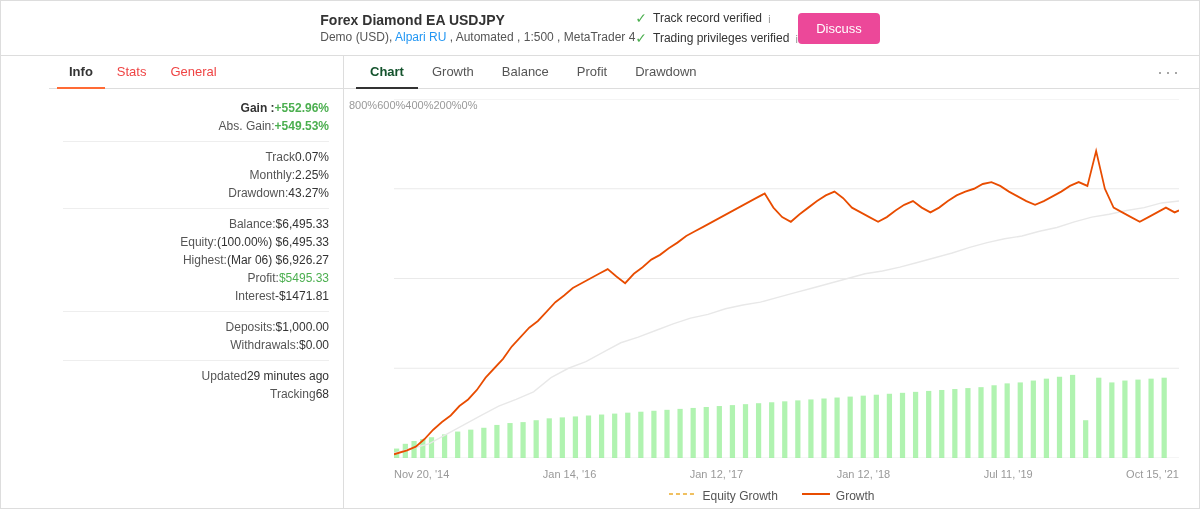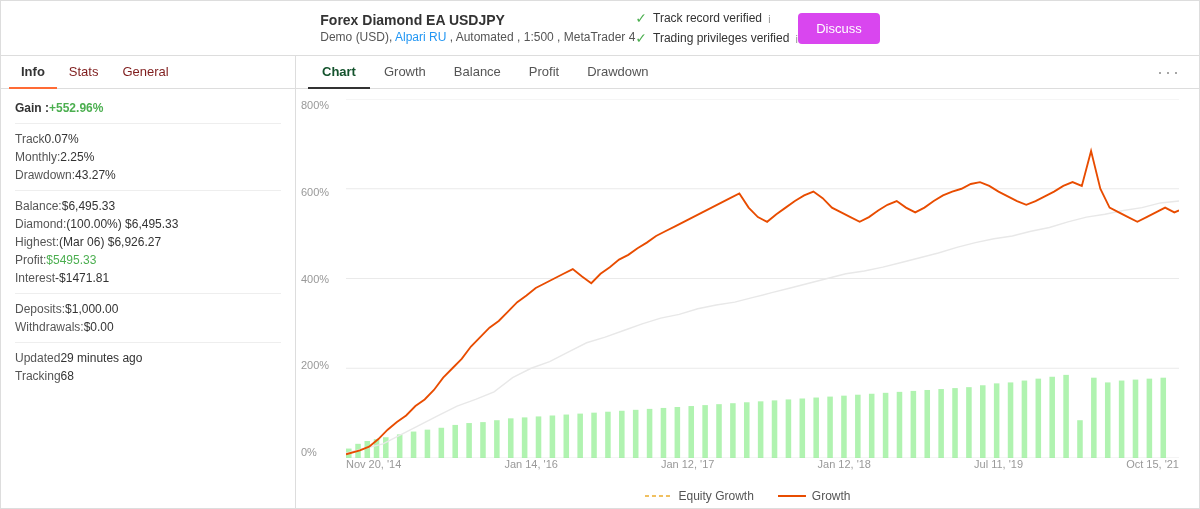--- a/index.html
+++ b/index.html
@@ -8,55 +8,55 @@
     
     
     .header { display: flex; align-items: center; justify-content: center; padding: 8px 12px; border-bottom: 1px solid #ddd; background: #fff; min-height: 55px; }
     .header-left h2 { font-size: 14px; font-weight: bold; color: #333; }
     .header-left p { font-size: 12px; color: #555; margin-top: 2px; }
     .header-left p a { color: #2196F3; text-decoration: none; }
     .header-center { display: flex; flex-direction: column; gap: 4px; }
     .verify-item { display: flex; align-items: center; gap: 6px; font-size: 12px; color: #333; }
     .check-icon { color: #4CAF50; font-size: 14px; }
     .info-icon { color: #999; font-size: 11px; cursor: pointer; }
-    .discuss-btn { background: #d946ef; color: white; border: none; padding: 8px 18px; border-radius: 4px; font-size: 13px; cursor: pointer; font-weight: 500; }
-    
-    
-    .main { display: flex; flex: 1; overflow: hidden; }
+    .discuss-btn { background: #ec4899; color: white; border: none; padding: 8px 18px; border-radius: 4px; font-size: 13px; cursor: pointer; font-weight: 500; }
+    
+    
+    .main { display: flex; flex: 1; overflow: hidden; margin-left: 48px; }
     
     
     .left-panel { width: 295px; min-width: 295px; border-right: 1px solid #ddd; display: flex; flex-direction: column; }
     .tabs { display: flex; border-bottom: 1px solid #ddd; padding: 0 8px; }
-    .tab { padding: 8px 12px; font-size: 13px; cursor: pointer; color: #7f1d1d; border-bottom: 2px solid transparent; margin-bottom: -1px; }
+    .tab { padding: 8px 12px; font-size: 13px; cursor: pointer; color: #ef4444; border-bottom: 2px solid transparent; margin-bottom: -1px; }
     .tab.active { color: #333; font-weight: 600; border-bottom: 2px solid #FF6B35; }
     .info-content { padding: 10px 14px; overflow-y: auto; flex: 1; }
-    .info-row { display: flex; justify-content: flex-start; align-items: baseline; padding: 2px 0; }
+    .info-row { display: flex; justify-content: flex-end; align-items: baseline; padding: 2px 0; }
     .info-label { color: #555; font-size: 12px; }
     .info-label.bold { font-weight: bold; color: #333; }
     .info-value { font-size: 12px; color: #333; text-align: right; }
     .info-value.green { color: #4CAF50; font-weight: bold; }
     .info-value.green-normal { color: #4CAF50; }
     .divider { height: 1px; background: #eee; margin: 6px 0; }
     
     
     .right-panel { flex: 1; display: flex; flex-direction: column; overflow: hidden; }
     .chart-tabs { display: flex; align-items: center; border-bottom: 1px solid #ddd; padding: 0 12px; }
     .chart-tab { padding: 8px 14px; font-size: 13px; cursor: pointer; color: #555; border-bottom: 2px solid transparent; margin-bottom: -1px; }
     .chart-tab.active { color: #14532d; font-weight: 600; border-bottom: 2px solid #333; }
     .more-btn { margin-left: auto; color: #999; font-size: 18px; cursor: pointer; letter-spacing: 2px; padding: 4px 6px; }
     
     
     .chart-area { flex: 1; position: relative; padding: 10px 20px 30px 50px; overflow: hidden; }
-    .y-axis { position: absolute; left: 5px; top: 10px; bottom: 50px; display: flex; flex-direction: column; justify-content: space-between; }
+    .y-axis { position: absolute; left: 5px; top: 10px; bottom: 50px; display: flex; flex-direction: row; justify-content: space-between; }
     .y-label { font-size: 11px; color: #999; }
     .chart-svg { position: absolute; left: 50px; right: 20px; top: 10px; bottom: 50px; }
     .x-axis { position: absolute; left: 50px; right: 20px; bottom: 30px; display: flex; justify-content: space-between; }
     .x-label { font-size: 11px; color: #999; }
     .legend { position: absolute; bottom: 5px; left: 50%; transform: translateX(-50%); display: flex; gap: 20px; align-items: center; }
-    .legend-item { display: flex; align-items: center; gap: 6px; font-size: 12px; color: #555; }
+    .legend-item { display: flex; gap: 6px; font-size: 12px; color: #555; }
   </style>
 </head>
 <body>
 
 <div class="container">
 
   <div class="header">
     <div class="header-left">
       <h2>Forex Diamond EA USDJPY</h2>
       <p>
@@ -84,40 +84,44 @@
       <div class="tabs">
         <div class="tab active">Info</div>
         <div class="tab">Stats</div>
         <div class="tab">General</div>
       </div>
       <div class="info-content">
         <div class="info-row">
           <span class="info-label bold">Gain :</span>
           <span class="info-value green">+552.96%</span>
         </div>
+        <div class="info-row">
+          <span class="info-label">Abs. Gain:</span>
+          <span class="info-value green">+549.53%</span>
+        </div>
         <div class="divider"></div>
         <div class="info-row">
           <span class="info-label">Track</span>
           <span class="info-value">0.07%</span>
         </div>
         <div class="info-row">
           <span class="info-label">Monthly:</span>
           <span class="info-value">2.25%</span>
         </div>
         <div class="info-row">
           <span class="info-label">Drawdown:</span>
           <span class="info-value">43.27%</span>
         </div>
         <div class="divider"></div>
         <div class="info-row">
           <span class="info-label">Balance:</span>
           <span class="info-value">$6,495.33</span>
         </div>
         <div class="info-row">
-          <span class="info-label">Diamond:</span>
+          <span class="info-label">Equity:</span>
           <span class="info-value">(100.00%) $6,495.33</span>
         </div>
         <div class="info-row">
           <span class="info-label">Highest:</span>
           <span class="info-value">(Mar 06) $6,926.27</span>
         </div>
         <div class="info-row">
           <span class="info-label">Profit:</span>
           <span class="info-value green-normal">$5495.33</span>
         </div>
@@ -235,21 +239,21 @@
             <rect x="850" y="297" width="6" height="83"></rect>
             <rect x="865" y="296" width="6" height="84"></rect>
             <rect x="880" y="295" width="6" height="85"></rect>
           </g>
 
           <polyline points="0,375 20,370 40,365 60,355 80,345 100,335 120,325 140,318 160,310 180,295 200,285 220,278 240,268 260,258 280,252 300,245 320,238 340,232 360,228 380,222 400,218 420,215 440,210 460,205 480,200 500,195 520,190 540,185 560,182 580,178 600,173 620,168 640,163 660,157 680,152 700,148 720,145 740,140 760,136 780,130 800,125 820,122 840,118 860,115 880,110 900,108" fill="none" stroke="#e8e8e8" stroke-width="1.5"></polyline>
 
           <polyline points="0,376 15,372 25,368 35,360 45,350 55,342 65,335 75,325 85,318 95,308 105,295 115,285 125,275 135,262 145,252 155,242 165,235 175,225 185,215 195,208 205,200 215,195 225,190 235,185 245,180 255,188 265,195 275,185 285,178 295,170 305,165 315,158 325,152 335,145 345,140 355,135 365,130 375,125 385,120 395,115 405,110 415,105 425,100 435,115 445,125 455,130 465,122 475,115 485,108 495,102 505,98 515,105 525,115 535,120 545,125 555,130 565,125 575,118 585,112 595,108 605,115 615,120 625,115 635,108 645,102 655,98 665,95 675,90 685,88 695,92 705,98 715,103 725,108 735,112 745,108 755,103 765,98 775,92 785,88 795,92 805,55 815,95 825,115 835,120 845,125 855,130 865,125 875,120 885,115 895,120 900,118" fill="none" stroke="#e84c00" stroke-width="2"></polyline>
         </svg>
 
-        <div class="x-axis" style="position:absolute;left:50px;right:20px;bottom:38px;display:flex;justify-content:space-between;">
+        <div class="x-axis" style="position:absolute;left:50px;right:20px;bottom:28px;display:flex;justify-content:space-between;">
           <span class="x-label">Nov 20, '14</span>
           <span class="x-label">Jan 14, '16</span>
           <span class="x-label">Jan 12, '17</span>
           <span class="x-label">Jan 12, '18</span>
           <span class="x-label">Jul 11, '19</span>
           <span class="x-label">Oct 15, '21</span>
         </div>
 
         <div class="legend" style="position:absolute;bottom:5px;left:50%;transform:translateX(-50%);display:flex;gap:24px;align-items:center;">
           <div class="legend-item">

